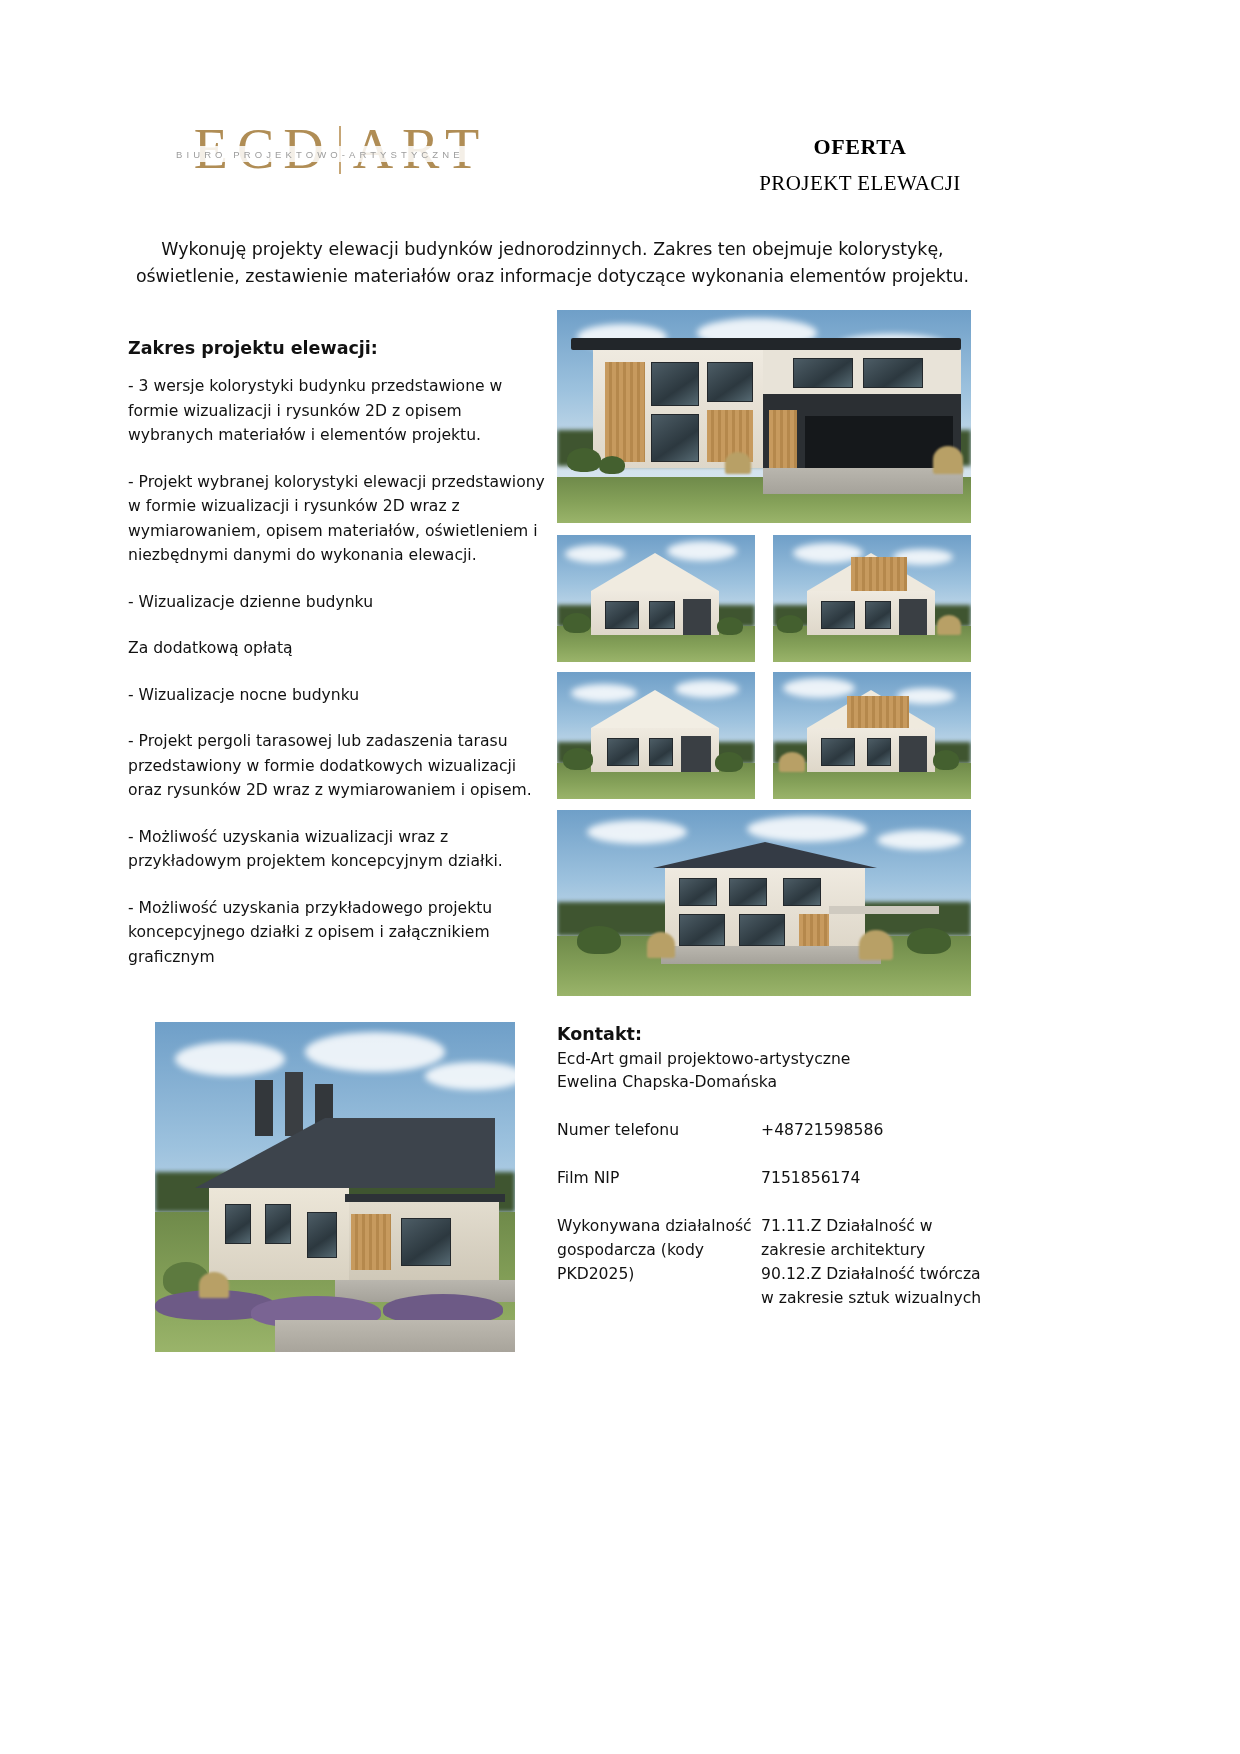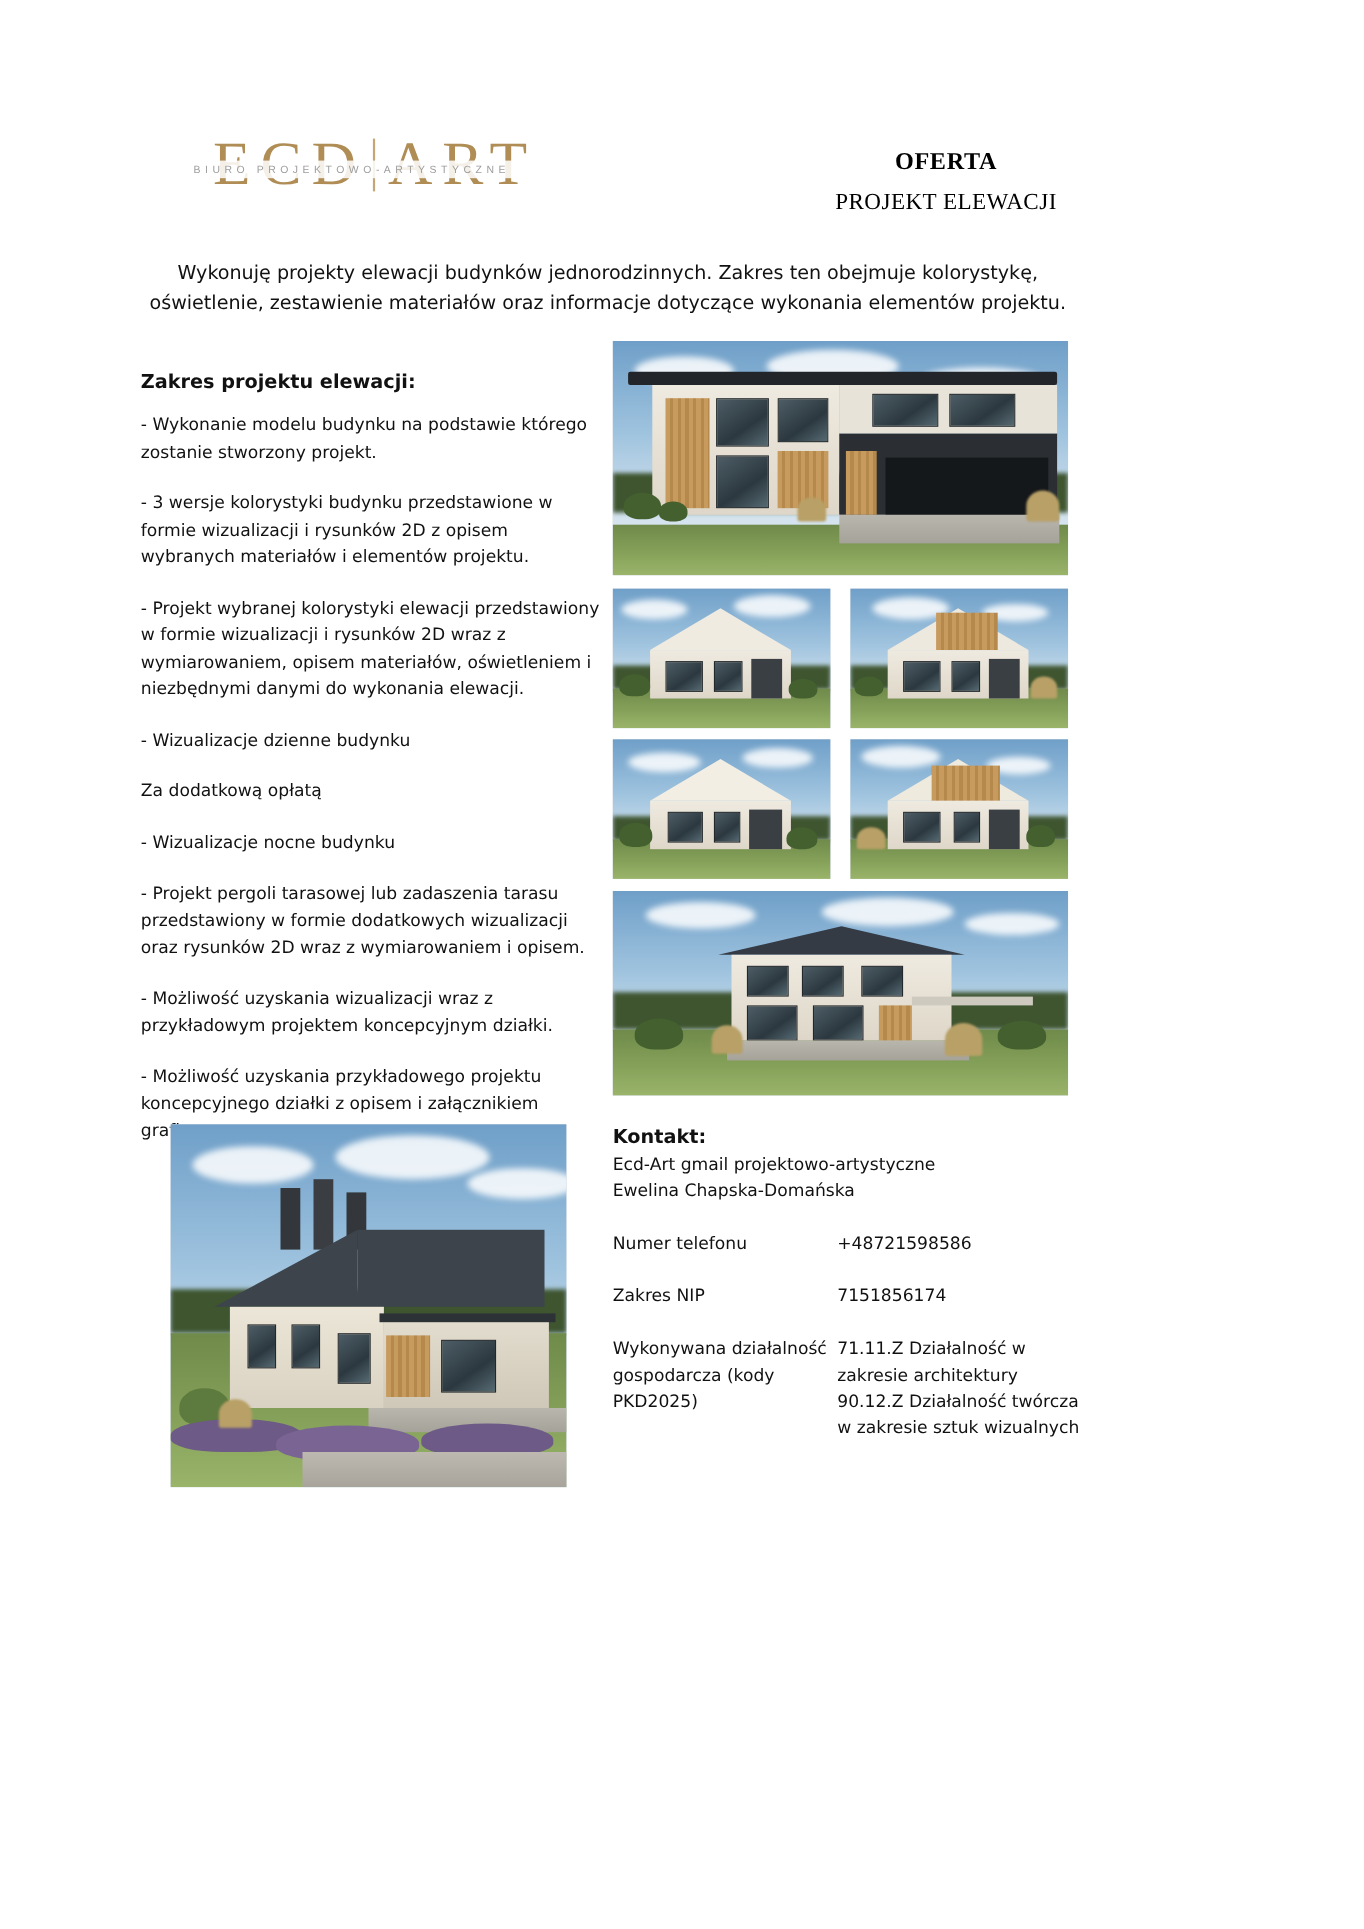--- a/index.html
+++ b/index.html
@@ -272,21 +272,20 @@
     <div class="title-block">
       <div class="title-main">OFERTA</div>
       <div class="title-sub">PROJEKT ELEWACJI</div>
     </div>
   </div>
 
   <div class="intro">Wykonuję projekty elewacji budynków jednorodzinnych. Zakres ten obejmuje kolorystykę, oświetlenie, zestawienie materiałów oraz informacje dotyczące wykonania elementów projektu.</div>
 
   <div class="left-col">
     <div class="section-heading">Zakres projektu elewacji:</div>
-    <p class="para">- Wykonanie modelu budynku na podstawie którego zostanie stworzony projekt.</p>
     <p class="para">- 3 wersje kolorystyki budynku przedstawione w formie wizualizacji i rysunków 2D z opisem wybranych materiałów i elementów projektu.</p>
     <p class="para">- Projekt wybranej kolorystyki elewacji przedstawiony w formie wizualizacji i rysunków 2D wraz z wymiarowaniem, opisem materiałów, oświetleniem i niezbędnymi danymi do wykonania elewacji.</p>
     <p class="para">- Wizualizacje dzienne budynku</p>
     <p class="para">Za dodatkową opłatą</p>
     <p class="para">- Wizualizacje nocne budynku</p>
     <p class="para">- Projekt pergoli tarasowej lub zadaszenia tarasu przedstawiony w formie dodatkowych wizualizacji oraz rysunków 2D wraz z wymiarowaniem i opisem.</p>
     <p class="para">- Możliwość uzyskania wizualizacji wraz z przykładowym projektem koncepcyjnym działki.</p>
     <p class="para">- Możliwość uzyskania przykładowego projektu koncepcyjnego działki z opisem i załącznikiem graficznym</p>
   </div>
 
@@ -442,21 +441,21 @@
     <p class="contact-line">Ecd-Art gmail projektowo-artystyczne</p>
     <p class="contact-line">Ewelina Chapska-Domańska</p>
 
     <table class="contact-table">
       <tbody>
         <tr>
           <td class="label">Numer telefonu</td>
           <td class="value">+48721598586</td>
         </tr>
         <tr>
-          <td class="label">Zakres NIP</td>
+          <td class="label">Film NIP</td>
           <td class="value">7151856174</td>
         </tr>
         <tr>
           <td class="label">Wykonywana działalność gospodarcza (kody PKD2025)</td>
           <td class="value multi-line">71.11.Z Działalność w zakresie architektury
 90.12.Z Działalność twórcza w zakresie sztuk wizualnych</td>
         </tr>
       </tbody>
     </table>
   </div>

